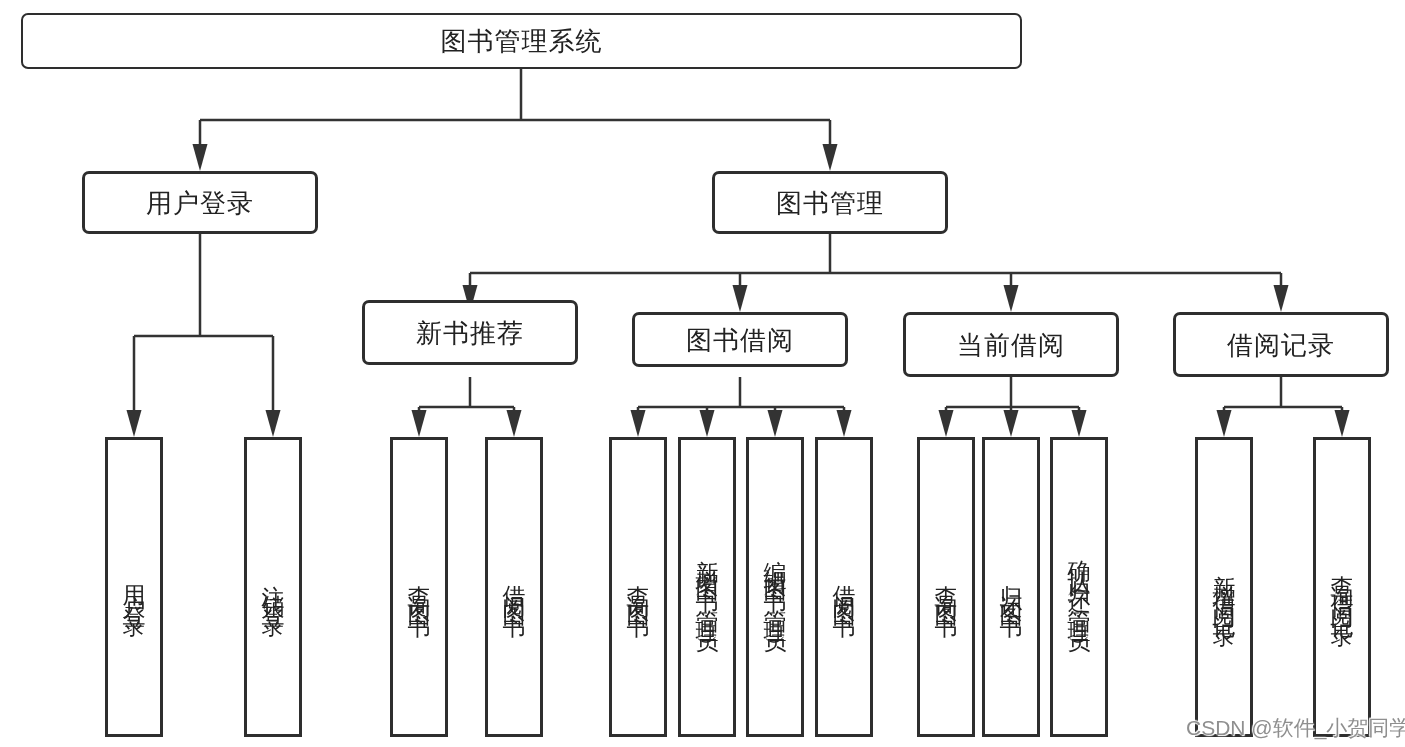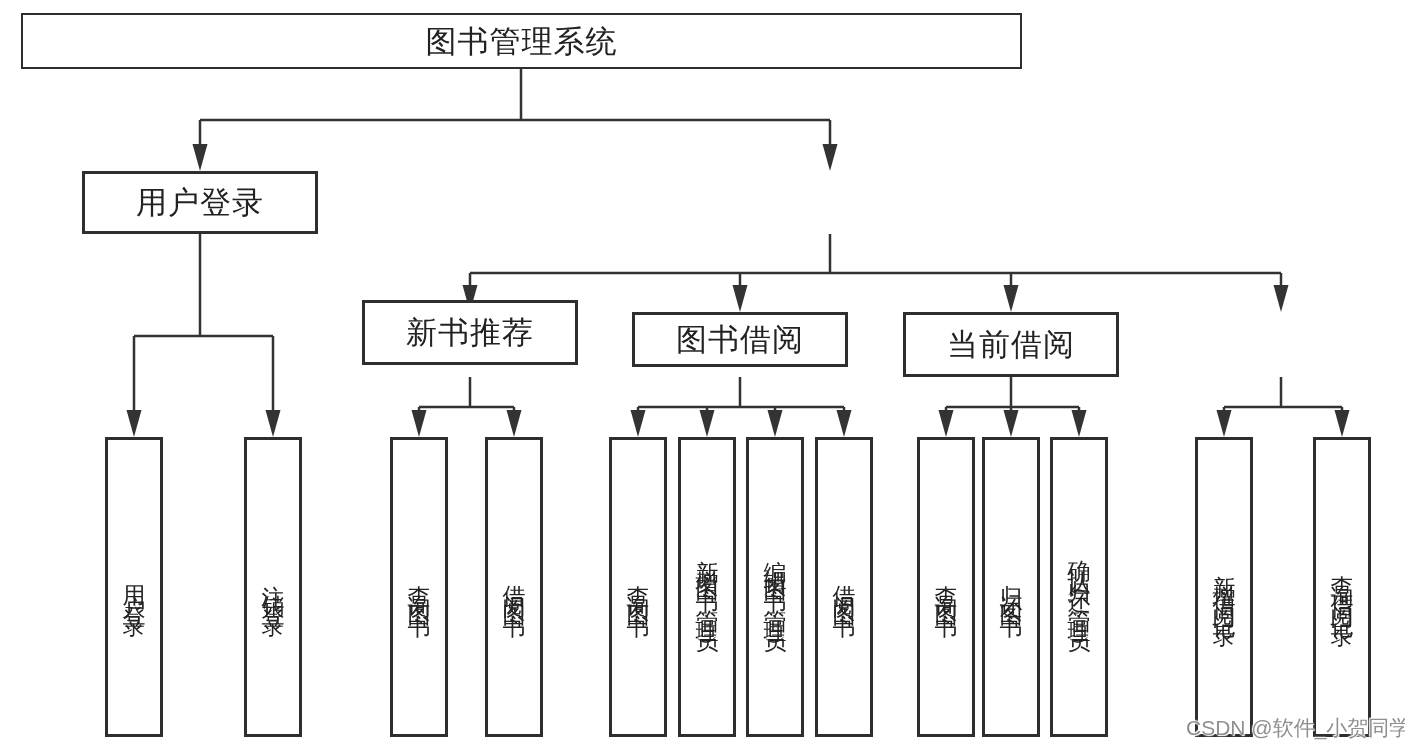--- a/index.html
+++ b/index.html
@@ -6,21 +6,21 @@
   .canvas{
     position:relative;width:1405px;height:747px;background:#ffffff;
     font-family:"Liberation Sans","DejaVu Sans",sans-serif;color:#222222;overflow:hidden;
   }
   .connectors{position:absolute;left:0;top:0;width:1405px;height:747px;z-index:1;}
   .node{
     position:absolute;box-sizing:border-box;background:#ffffff;
     border:3px solid #2e2e2e;display:flex;align-items:center;justify-content:center;
     z-index:2;color:#222222;
   }
-  .h-node{font-size:31px;letter-spacing:1px;line-height:1;}
+  .h-node{font-size:26px;letter-spacing:1px;line-height:1;border-radius:7px;}
   .root-node{border-width:2px;}
   .v-node{
     writing-mode:vertical-rl;text-orientation:mixed;
     font-size:23px;letter-spacing:10px;line-height:1;
   }
   .watermark{
     position:absolute;left:1186px;top:714px;z-index:10;
     font-size:21px;letter-spacing:0px;color:#8f8f8f;white-space:nowrap;
     text-shadow:0 0 2px #ffffff,0 0 2px #ffffff,1px 1px 1px #ffffff,-1px -1px 1px #ffffff;
   }
@@ -58,24 +58,26 @@
         <polygon points="1003.5,410 1018.5,410 1011,437" fill="#333333"></polygon>
         <polygon points="1071.5,410 1086.5,410 1079,437" fill="#333333"></polygon>
         <polygon points="1216.5,410 1231.5,410 1224,437" fill="#333333"></polygon>
         <polygon points="1334.5,410 1349.5,410 1342,437" fill="#333333"></polygon>
       </g>
   </svg>
 
   <div class="node h-node root-node" style="left:21px;top:13px;width:1001px;height:56px;">图书管理系统</div>
 
   <div class="node h-node" style="left:82px;top:171px;width:236px;height:63px;">用户登录</div>
+  <div class="node h-node" style="left:712px;top:171px;width:236px;height:63px;">图书管理</div>
 
   <div class="node h-node" style="left:362px;top:300px;width:216px;height:65px;">新书推荐</div>
   <div class="node h-node" style="left:632px;top:312px;width:216px;height:55px;">图书借阅</div>
   <div class="node h-node" style="left:903px;top:312px;width:216px;height:65px;">当前借阅</div>
+  <div class="node h-node" style="left:1173px;top:312px;width:216px;height:65px;">借阅记录</div>
 
   <div class="node v-node" style="left:105px;top:437px;width:58px;height:300px;">用户登录</div>
   <div class="node v-node" style="left:244px;top:437px;width:58px;height:300px;">注销登录</div>
 
   <div class="node v-node" style="left:390px;top:437px;width:58px;height:300px;">查询图书</div>
   <div class="node v-node" style="left:485px;top:437px;width:58px;height:300px;">借阅图书</div>
 
   <div class="node v-node" style="left:609px;top:437px;width:58px;height:300px;">查询图书</div>
   <div class="node v-node" style="left:678px;top:437px;width:58px;height:300px;">新增图书（管理员）</div>
   <div class="node v-node" style="left:746px;top:437px;width:58px;height:300px;">编辑图书（管理员）</div>

